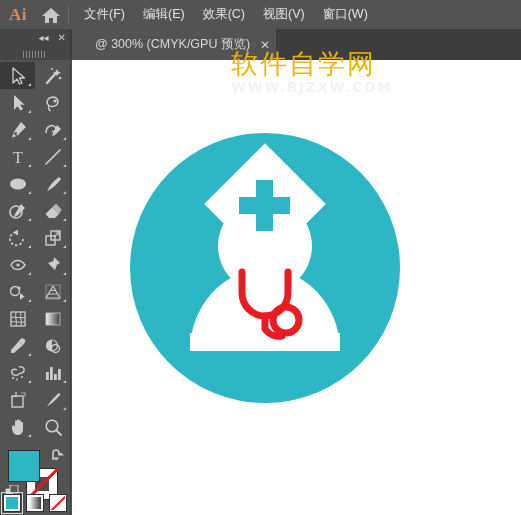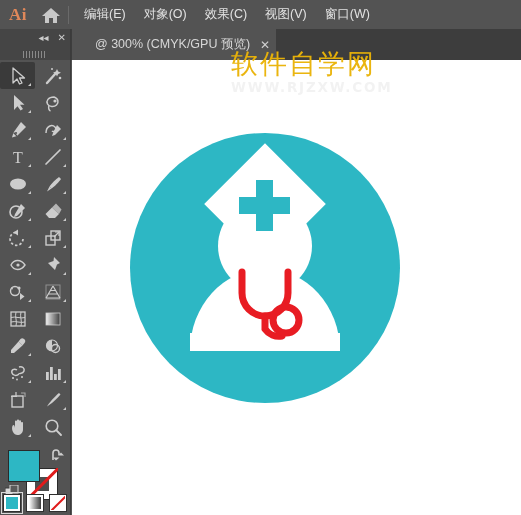--- a/index.html
+++ b/index.html
@@ -309,22 +309,22 @@
 
   <div class="menubar">
     <div class="ai-logo">Ai</div>
     <div class="home-icon">
       <svg width="20" height="18" viewBox="0 0 20 18">
         <path d="M10 2 L19 10 L16 10 L16 17 L12 17 L12 12 L8 12 L8 17 L4 17 L4 10 L1 10 Z" fill="#c8c8c8"></path>
       </svg>
     </div>
     <div class="menu-sep"></div>
     <div class="menu-items" id="menu-items">
+        <div class="menu-item">文件(F)</div>
         <div class="menu-item">编辑(E)</div>
-        <div class="menu-item">对象(O)</div>
         <div class="menu-item">效果(C)</div>
         <div class="menu-item">视图(V)</div>
         <div class="menu-item">窗口(W)</div>
       </div>
   </div>
 
   <div class="tabbar">
     <div class="doc-tab">
       <span class="doc-tab-label">@ 300% (CMYK/GPU 预览)</span>
       <span class="doc-tab-close">✕</span>

